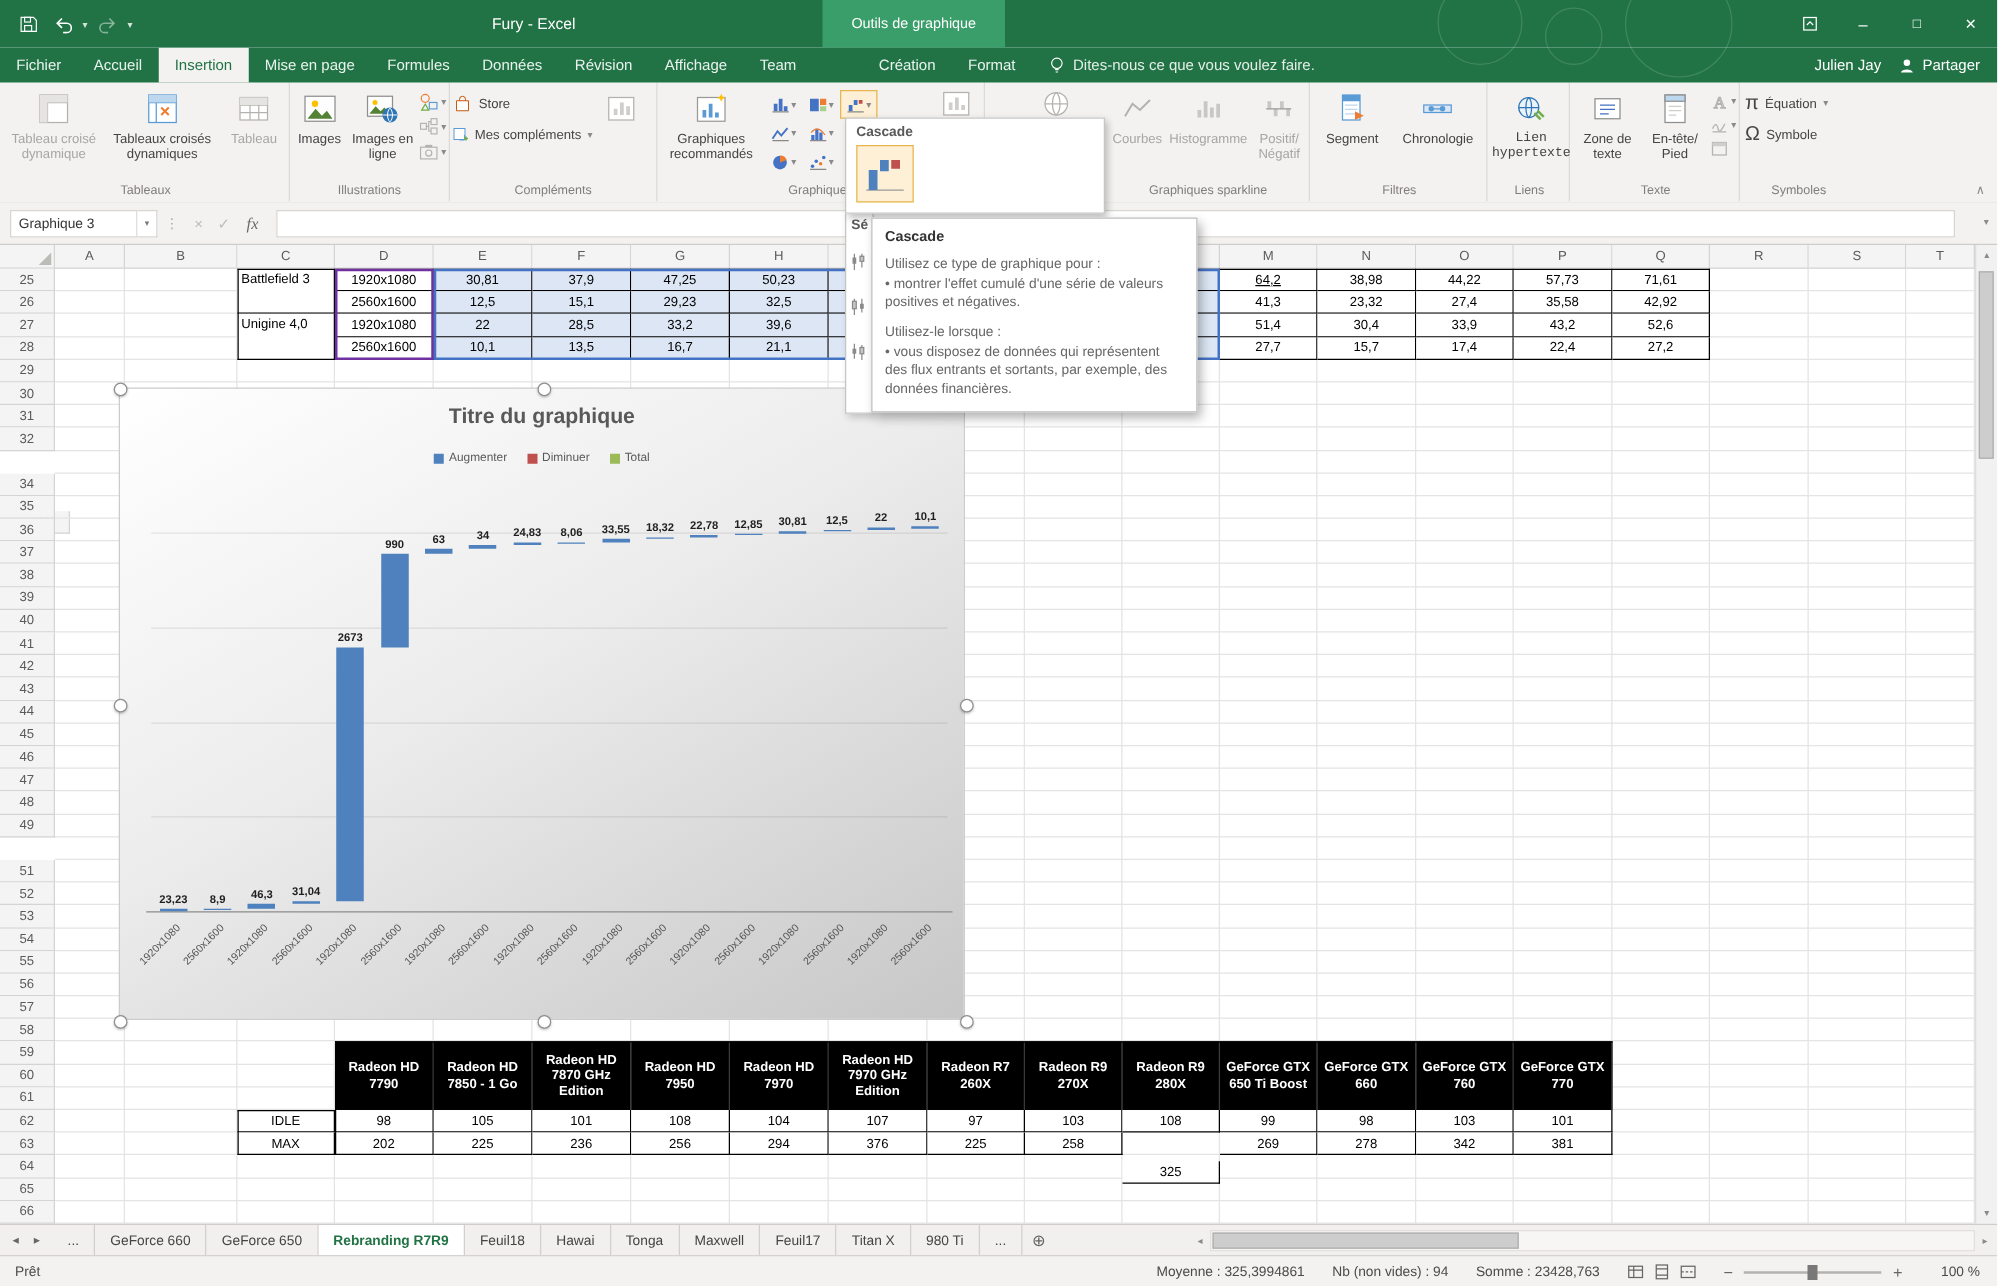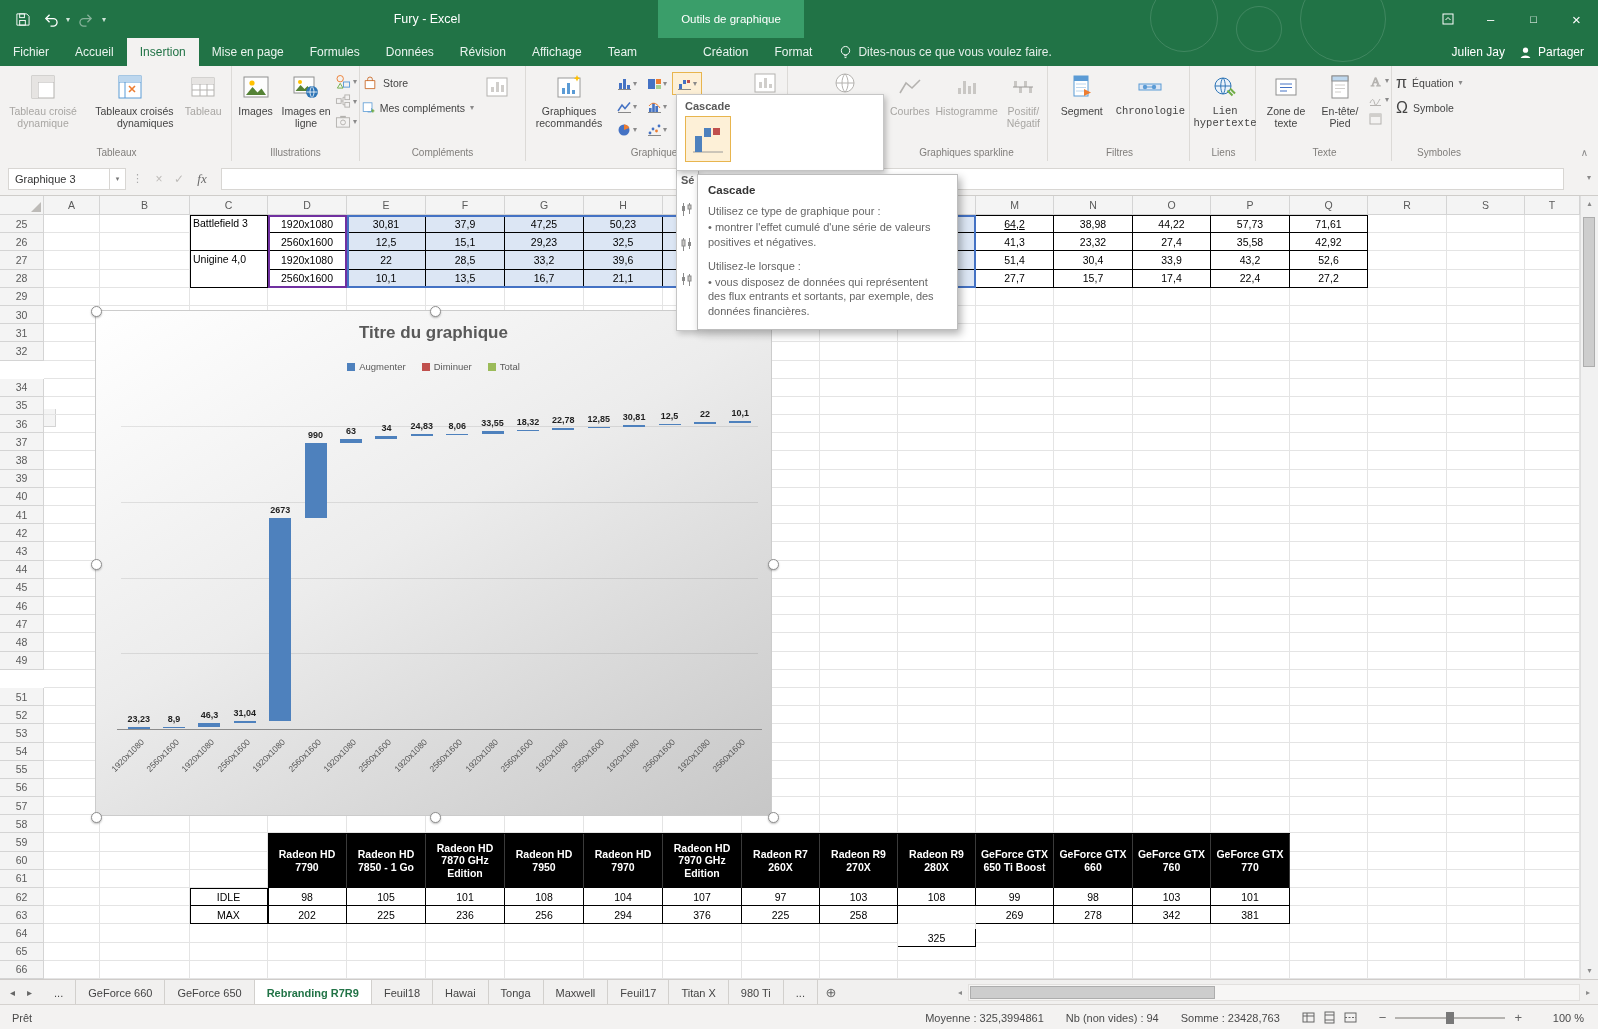--- a/index.html
+++ b/index.html
@@ -200,21 +200,21 @@
           <span class="bicon">
               <svg width="26" height="26" viewBox="0 0 26 26">
                 <rect x="2" y="2" width="22" height="22" fill="#fff" stroke="#b4b2af"></rect>
                 <path d="M2 8h22M8 2v22" stroke="#b4b2af"></path>
                 <rect x="2" y="2" width="22" height="6" fill="#e6e4e2"></rect>
                 <rect x="2" y="2" width="6" height="22" fill="#e6e4e2"></rect>
               </svg>
             </span>
           <span>Tableau croisé dynamique</span>
         </div>
-        <div class="bigbtn" style="width:92px;text-align:right;">
+        <div class="bigbtn" style="width:92px;">
           <span class="bicon">
               <svg width="26" height="26" viewBox="0 0 26 26">
                 <rect x="2" y="2" width="22" height="22" fill="#fff" stroke="#5b9bd5"></rect>
                 <path d="M2 8h22M8 2v22" stroke="#5b9bd5"></path>
                 <rect x="2" y="2" width="22" height="6" fill="#bdd7ee"></rect>
                 <path d="M12 12l6 6M18 12l-6 6" stroke="#ed7d31" stroke-width="1.6"></path>
               </svg>
             </span>
           <span>Tableaux croisés dynamiques</span>
         </div>
@@ -457,21 +457,21 @@
           <span class="bicon">
               <svg width="22" height="26" viewBox="0 0 22 26">
                 <rect x="3" y="2" width="14" height="20" fill="#fff" stroke="#5b9bd5"></rect>
                 <rect x="3" y="2" width="14" height="5" fill="#5b9bd5"></rect>
                 <path d="M5 10h10M5 13.5h10M5 17h10" stroke="#bdd7ee"></path>
                 <path d="M13 15l7 3.5-7 3.5z" fill="#ed7d31"></path>
               </svg>
             </span>
           <span>Segment</span>
         </div>
-        <div class="bigbtn" style="width:70px;font-family:Liberation Mono, monospace;">
+        <div class="bigbtn" style="width:70px;">
           <span class="bicon">
               <svg width="26" height="26" viewBox="0 0 26 26">
                 <rect x="2" y="10" width="22" height="6" fill="#dce6f4" stroke="#5b9bd5"></rect>
                 <circle cx="8" cy="13" r="2.2" fill="#5b9bd5"></circle>
                 <circle cx="17" cy="13" r="2.2" fill="#5b9bd5"></circle>
                 <path d="M8 13h9" stroke="#5b9bd5"></path>
               </svg>
             </span>
           <span>Chronologie</span>
         </div>

